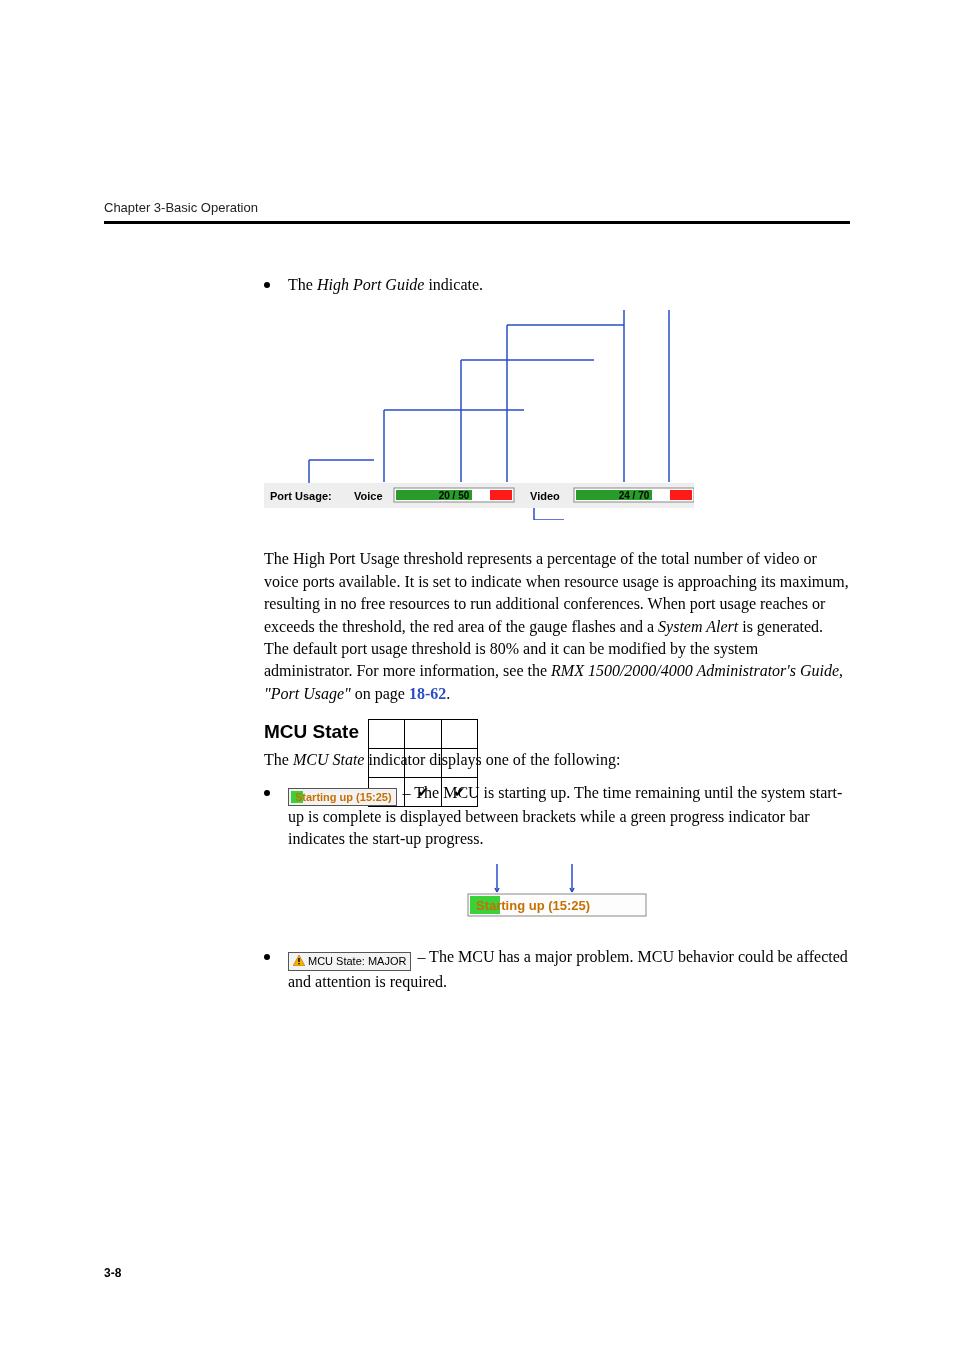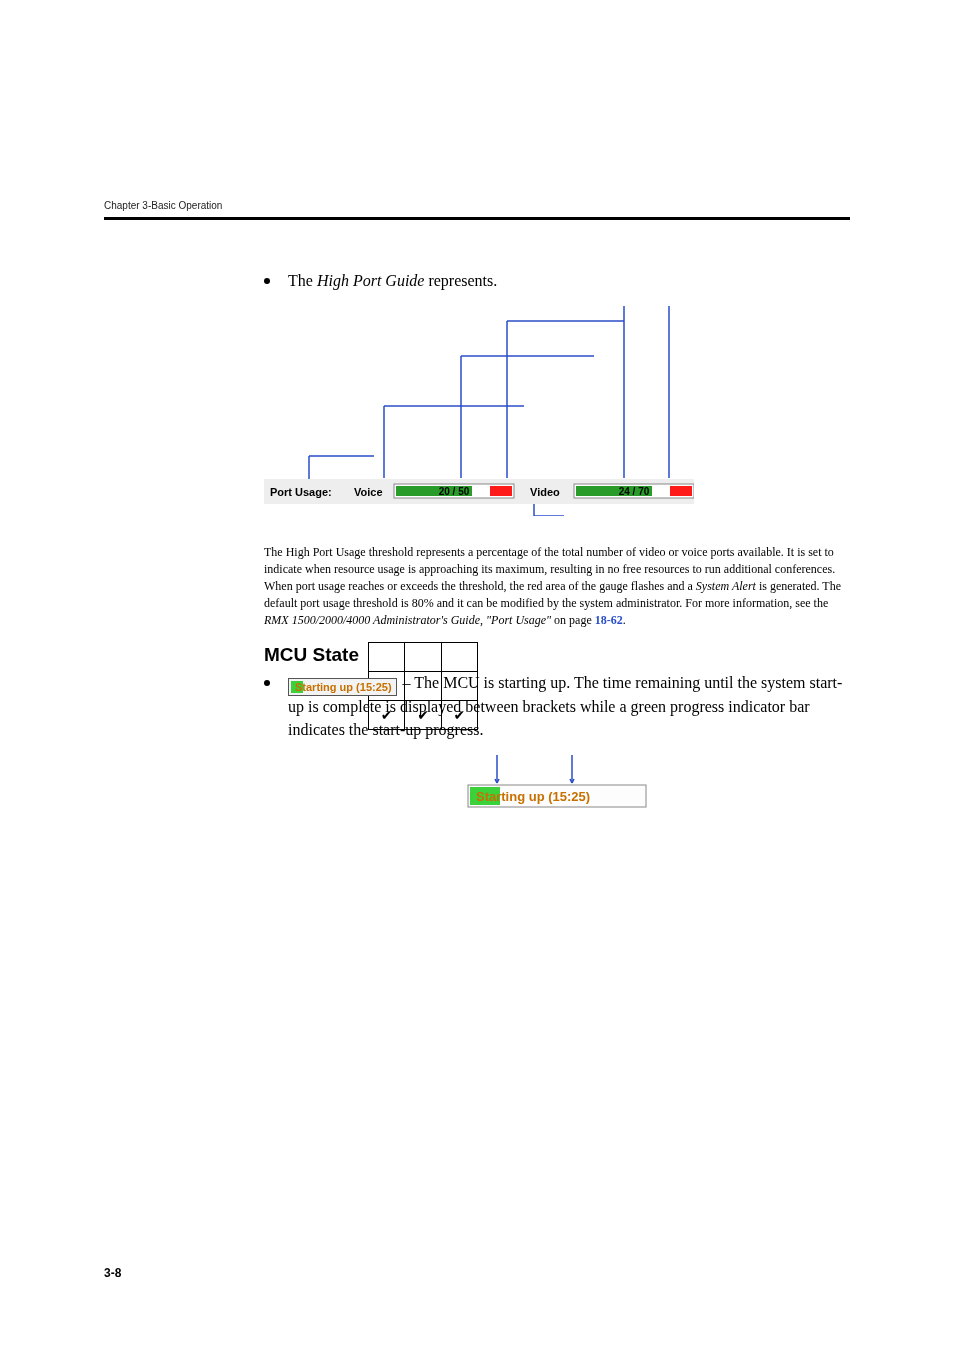--- a/index.html
+++ b/index.html
@@ -10,21 +10,21 @@
     color: #000;
     width: 954px;
   }
   .page {
     padding: 200px 104px 60px 104px;
     box-sizing: border-box;
     width: 954px;
   }
   .running-head {
     font-family: "Helvetica Neue", Helvetica, Arial, sans-serif;
-    font-size: 10px;
+    font-size: 13px;
     color: #222;
     margin-bottom: 6px;
   }
   .rule {
     border: 0;
     border-top: 3px solid #000;
     margin: 0 0 50px 0;
   }
   .body-col {
     margin-left: 160px;
@@ -46,21 +46,21 @@
   .bullet-text {
     font-size: 16px;
     line-height: 1.4;
   }
   .italic { font-style: italic; }
   .fig-wrap {
     margin: 10px 0 24px 0;
     padding-right: 6px;
   }
   .para {
-    font-size: 12px;
+    font-size: 16px;
     line-height: 1.4;
     margin: 0 0 10px 0;
   }
   .link-blue { color: #2a4ec8; font-weight: bold; }
   .h3 {
     font-family: "Helvetica Neue", Helvetica, Arial, sans-serif;
     font-weight: bold;
     font-size: 19px;
     margin: 16px 0 6px 0;
   }
@@ -136,21 +136,21 @@
 <div class="page">
 
   <div class="running-head">Chapter 3-Basic Operation</div>
   <hr class="rule">
 
   <div class="body-col">
 
     <div class="bullet-row">
       <div class="bullet-dot"></div>
       <div class="bullet-text">
-        <span>The </span><span class="italic">High Port Guide</span><span> represents.</span>
+        <span>The </span><span class="italic">High Port Guide</span><span> indicate.</span>
       </div>
     </div>
 
     <div class="fig-wrap">
       <svg width="430" height="210" viewBox="0 0 430 210">
 
         <g stroke="#2a4ec8" stroke-width="1.5" fill="none">
           <line x1="45" y1="150" x2="45" y2="173"></line>
           <line x1="45" y1="150" x2="110" y2="150"></line>
           <line x1="120" y1="100" x2="120" y2="172"></line>
@@ -203,20 +203,23 @@
                 <td class="tick"></td>
                 <td class="tick"></td>
                 <td class="tick"></td>
               </tr>
       </tbody>
           </table>
     </div>
 
     <div class="h3">MCU State</div>
 
+    <p class="para">
+      <span>The </span><span class="italic">MCU State</span><span> indicator displays one of the following:</span>
+    </p>
 
     <div class="bullet-row">
       <div class="bullet-dot"></div>
       <div class="bullet-text">
         <span class="badge starting"><span class="prog"></span><span class="lbl">Starting up (15:25)</span></span><span> – The MCU is starting up. The time remaining until the system start-up is complete is displayed between brackets while a green progress indicator bar indicates the start-up progress.</span>
       </div>
     </div>
 
     <div class="fig2-wrap">
       <svg width="190" height="60" viewBox="0 0 190 60">
@@ -228,17 +231,31 @@
           <line x1="110" y1="28" x2="108" y2="24"></line>
               <line x1="110" y1="28" x2="112" y2="24"></line>
         </g>
         <rect x="6" y="30" width="178" height="22" fill="#fdfdfd" stroke="#888"></rect>
         <rect x="8" y="32" width="30" height="18" fill="#3bd13b"></rect>
         <text x="14" y="46" font-family="Tahoma,Arial" font-size="13" font-weight="bold" fill="#c77000">Starting up (15:25)</text>
       </svg>
     </div>
 
 
+    <div class="bullet-row">
+      <div class="bullet-dot"></div>
+      <div class="bullet-text">
+        <span class="badge">
+          <span class="ico">
+            <svg width="12" height="11" viewBox="0 0 12 11">
+                  <path d="M6 0 L12 11 L0 11 Z" fill="#f6b000" stroke="#a06000" stroke-width="0.5"></path>
+                  <rect x="5.3" y="3" width="1.4" height="4" fill="#000"></rect>
+                  <rect x="5.3" y="8" width="1.4" height="1.4" fill="#000"></rect>
+                </svg>
+          </span><span>MCU State: MAJOR</span>
+        </span><span> – The MCU has a major problem. MCU behavior could be affected and attention is required.</span>
+      </div>
+    </div>
 
   </div>
 </div>
 <div class="footer">3-8</div>
 </div>
 
 </body></html>

